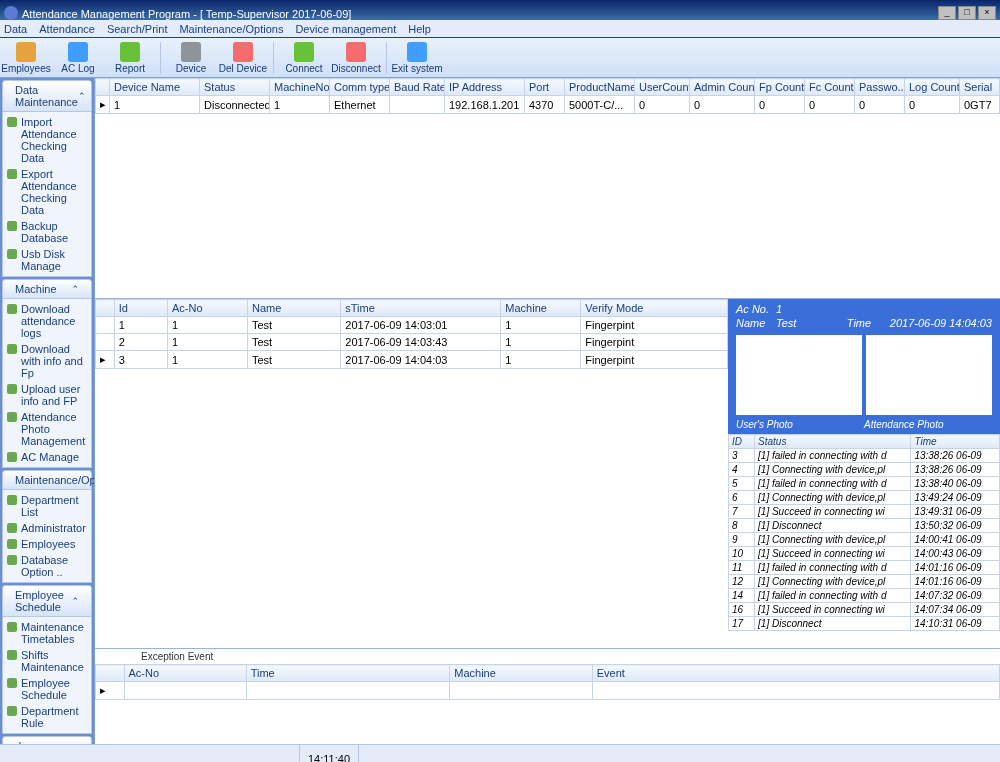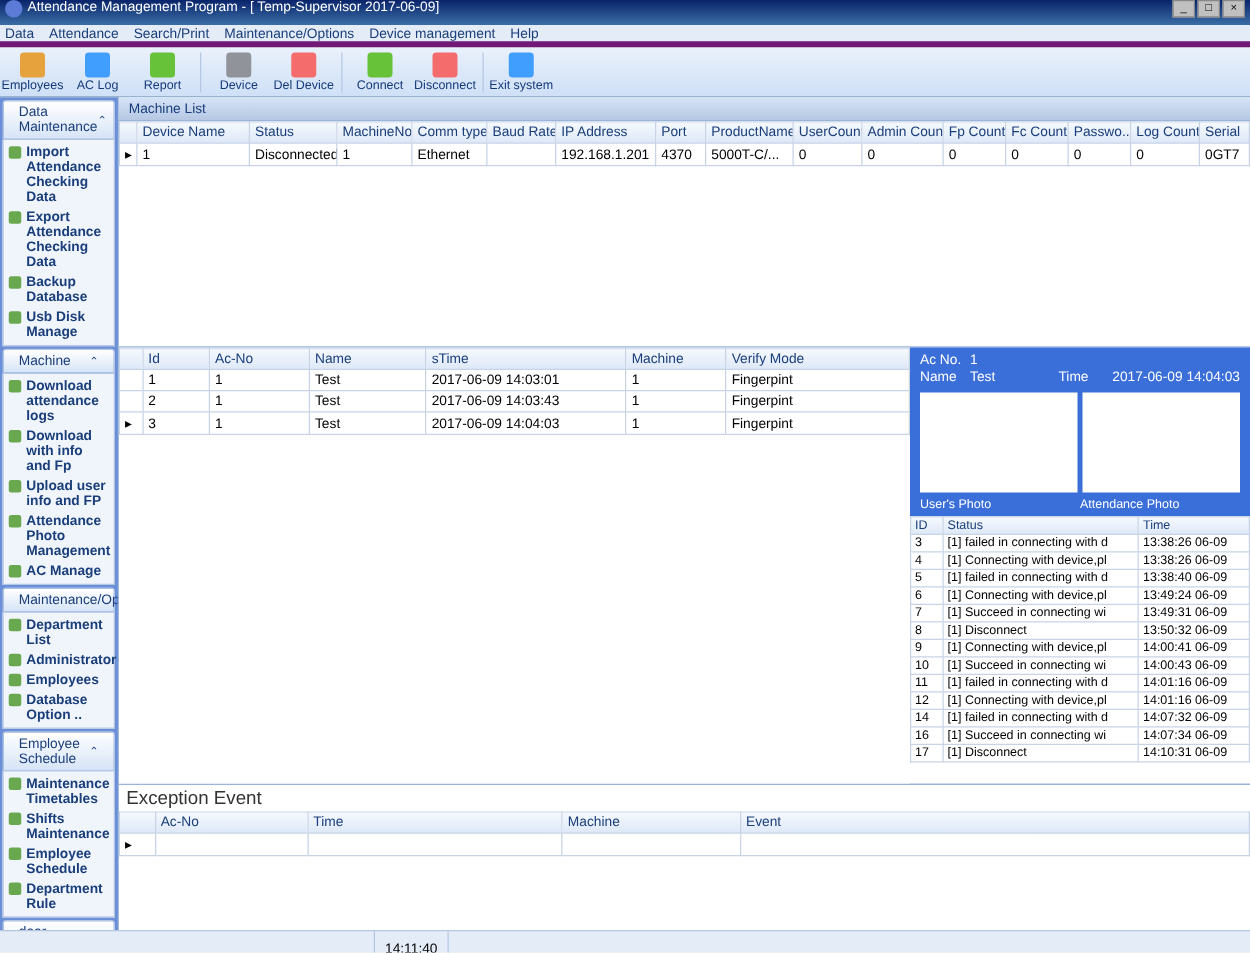--- a/index.html
+++ b/index.html
@@ -1,56 +1,56 @@
 <!DOCTYPE html>
 <html><head>
 <meta charset="utf-8">
 <style>
 * { box-sizing: border-box; margin: 0; padding: 0; }
 body { font-family: Tahoma, sans-serif; font-size: 11px; background: #ece9d8; width: 1000px; height: 762px; overflow: hidden; }
-.titlebar { background: linear-gradient(#0a246a,#3a6ea5); color: #fff; height: 20px; display: flex; align-items: flex-start; padding: 0 4px; font-size: 11px; }
+.titlebar { background: linear-gradient(#0a246a,#3a6ea5); color: #fff; height: 20px; display: flex; align-items: flex-end; padding: 0 4px; font-size: 11px; }
 .titlebar .icon { width: 14px; height: 14px; background: #5b7bd6; border-radius: 50%; margin-right: 4px; display: inline-block; }
 .titlebar .spacer { flex: 1; }
 .titlebar .winbtn { width: 18px; height: 14px; background: #c0c0c0; margin-left: 2px; border: 1px solid #888; text-align: center; line-height: 10px; font-size: 9px; color: #000; cursor: default; }
-.menubar { background: #e4ecf7; height: 18px; display: flex; align-items: center; padding: 0 4px; font-size: 11px; color: #1a3e7a; border-bottom: 5px solid #701a75; }
+.menubar { background: #e4ecf7; height: 18px; display: flex; align-items: center; padding: 0 4px; font-size: 11px; color: #1a3e7a; border-bottom: 1px solid #701a75; }
 .menubar span { margin-right: 12px; }
 .toolbar { background: linear-gradient(#e9f1fb,#cfe0f7); height: 40px; display: flex; align-items: center; border-bottom: 1px solid #7da2ce; }
 .toolbar .sep { width: 1px; height: 32px; background: #b5c7e3; margin: 0 4px; }
 .toolbtn { display: flex; flex-direction: column; align-items: center; justify-content: center; width: 52px; height: 38px; font-size: 10px; color: #153a7a; }
 .toolbtn .ticon { width: 20px; height: 20px; border-radius: 3px; margin-bottom: 1px; }
 .main { display: flex; height: 666px; }
 .sidebar { width: 157px; background: #6a8fd8; border-right: 1px solid #7da2ce; overflow: hidden; }
 .panel-head { background: linear-gradient(#fff,#d6e4f7); color: #1a3e7a; font-size: 11px; padding: 3px 12px; border: 1px solid #b5c7e3; border-radius: 3px 3px 0 0; margin: 2px 2px 0 2px; display: flex; justify-content: space-between; align-items: center; cursor: default; }
 .panel-body { background: #f0f5fc; border: 1px solid #b5c7e3; border-top: none; margin: 0 2px; padding: 2px 0; }
-.side-item { padding: 2px 6px 2px 18px; color: #1a3e7a; font-size: 11px; position: relative; cursor: default; font-weight: bold; }
+.side-item { padding: 2px 6px 2px 18px; color: #1a3e7a; font-size: 11px; position: relative; cursor: default; }
 .side-item::before { content: ''; position: absolute; left: 4px; top: 3px; width: 10px; height: 10px; background: #6aa84f; border-radius: 2px; }
 .content { flex: 1; display: flex; flex-direction: column; background: #fff; }
 .mlist-head { background: linear-gradient(#d6e4f7,#b5c7e3); color: #1a3e7a; padding: 3px 8px; font-size: 11px; border-bottom: 1px solid #9ab3d8; }
 .grid { overflow: auto; }
 .grid table { border-collapse: collapse; width: 100%; table-layout: fixed; }
 .grid th, .grid td { border: 1px solid #c8d4e6; padding: 2px 4px; font-size: 11px; text-align: left; white-space: nowrap; overflow: hidden; }
 .grid th { background: linear-gradient(#f5f9fe,#dde8f7); color: #1a3e7a; font-weight: normal; }
 .devgrid { height: 180px; }
-.midgrid-wrap { display: flex; border-top: 1px solid #9ab3d8; height: 350px; }
+.midgrid-wrap { display: flex; border-top: 1px solid #9ab3d8; height: 350px; margin-top: 40px; }
 .midleft { flex: 1; display: flex; flex-direction: column; }
 .midgrid { height: 350px; overflow: auto; }
-.rightpane { width: 272px; background: #3a6ed8; color: #fff; font-size: 11px; display: flex; flex-direction: column; }
+.rightpane { width: 272px; background: #3a6ed8; color: #fff; font-size: 11px; display: flex; flex-direction: column; font-style: italic; }
 .rightpane .info { padding: 4px 8px; }
 .rightpane .info-row { display: flex; margin-bottom: 2px; }
 .rightpane .info-row .lbl { width: 40px; }
 .photo-boxes { display: flex; gap: 4px; padding: 0 8px 4px 8px; }
 .photo-box { flex: 1; height: 80px; background: #fff; }
 .photo-labels { display: flex; padding: 0 8px 4px 8px; font-size: 10px; align-items: center; }
 .photo-labels span { flex: 1; }
 .loggrid { flex: 1; background: #fff; color: #000; overflow: auto; }
 .loggrid table { border-collapse: collapse; width: 100%; }
 .loggrid th, .loggrid td { border: 1px solid #c8d4e6; padding: 1px 3px; font-size: 10px; text-align: left; white-space: nowrap; overflow: hidden; }
 .loggrid th { background: linear-gradient(#f5f9fe,#dde8f7); color: #1a3e7a; font-weight: normal; }
 .excwrap { border-top: 1px solid #9ab3d8; height: 62px; }
-.exc-title { padding: 2px 6px; font-size: 15px; color: #333; }
+.exc-title { padding: 2px 6px; font-size: 10px; color: #333; margin-left: 40px; }
 .statusbar { height: 28px; background: #e4ecf7; border-top: 1px solid #b5c7e3; display: flex; align-items: center; font-size: 11px; }
 .status-cell { border-right: 1px solid #b5c7e3; padding: 0 8px; height: 100%; display: flex; align-items: center; }
 .chev { font-size: 9px; }
 .rowmark { width: 12px; text-align: center; }
 </style>
 </head>
 <body>
 
 <div class="titlebar">
   <span class="icon"></span>
@@ -149,23 +149,20 @@
         <div class="side-item">Shifts Maintenance</div>
         <div class="side-item">Employee Schedule</div>
         <div class="side-item">Department Rule</div>
       </div>
       <div class="panel-head">
         <span>door manage</span>
         <span class="chev">⌃</span>
       </div>
     </div>
   <div class="content">
-    <div class="mlist-head">
-      <span>Machine List</span>
-    </div>
     <div class="grid devgrid">
       <table id="devtable">
           <colgroup>
             <col style="width: 14px;">
             <col style="width: 90px;">
             <col style="width: 70px;">
             <col style="width: 60px;">
             <col style="width: 60px;">
             <col style="width: 55px;">
             <col style="width: 80px;">

